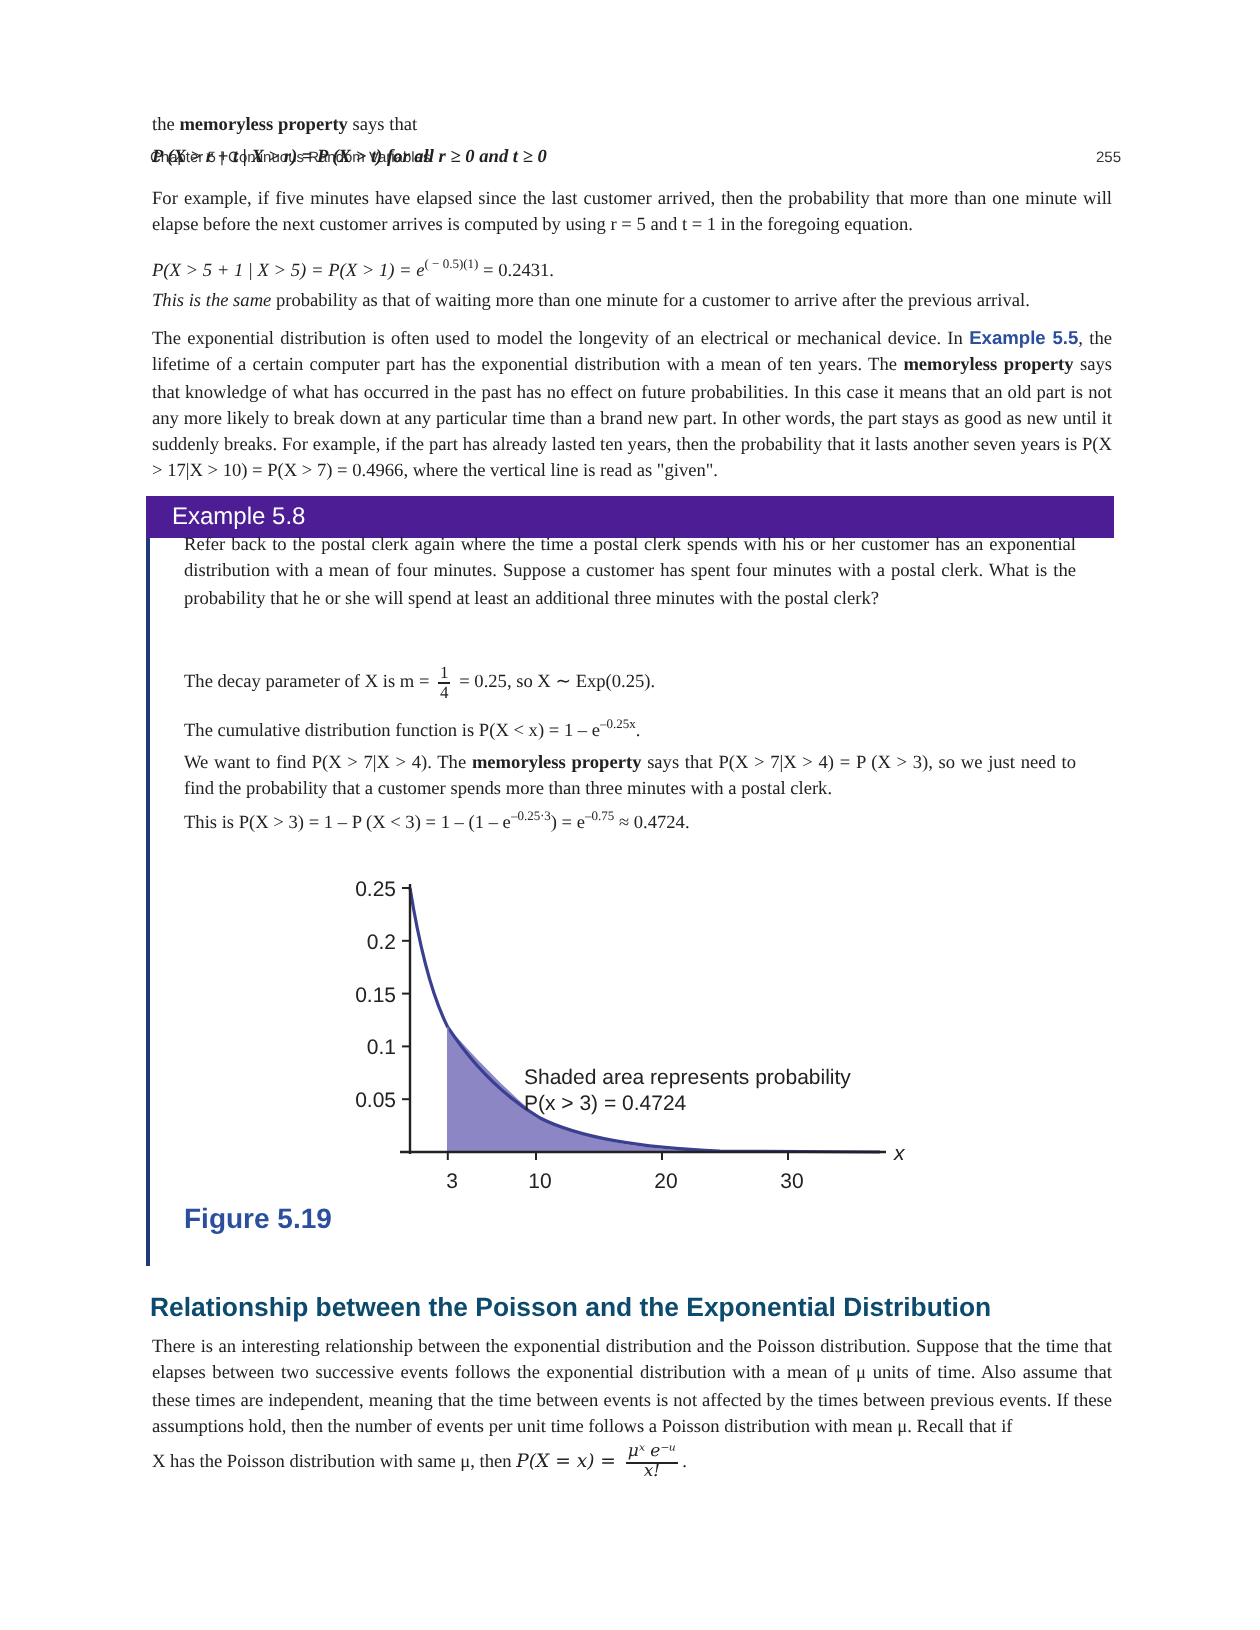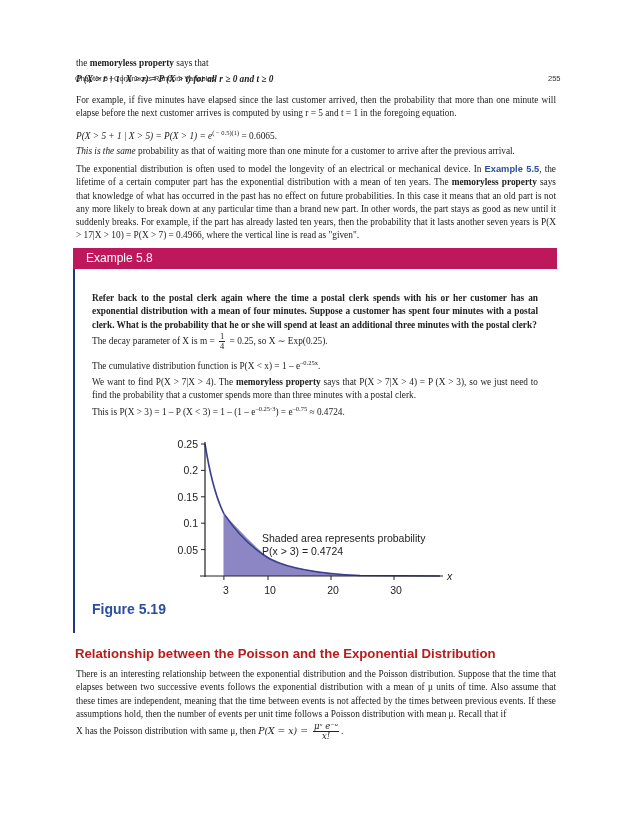--- a/index.html
+++ b/index.html
@@ -7,54 +7,54 @@
          font-family: "Liberation Serif", serif; color: #222; }
   .hdr { position: absolute; top: 46px; font-family: "Liberation Sans", sans-serif; font-size: 7.5px; color: #333; margin-top: 28px; }
   .hdr-left { left: 75px; }
   .hdr-right { left: 548px; }
   .p { position: absolute; left: 76px; width: 480px; font-size: 9.3px; line-height: 13.3px; text-align: justify; }
   .ital { font-style: italic; }
   .b { font-weight: bold; }
   .link { color: #2b4e9e; font-family: "Liberation Sans", sans-serif; font-weight: bold; }
   sup { font-size: 6.5px; vertical-align: 4px; line-height: 0; }
   .ex-box { position: absolute; left: 73px; top: 248px; width: 484px; height: 385px; border-left: 2px solid #23387a; }
-  .ex-title { position: absolute; left: 73px; top: 248px; width: 484px; height: 21px; background: #be185d;
+  .ex-title { position: absolute; left: 73px; top: 248px; width: 484px; height: 21px; background: #4c1d95;
               color: #fff; font-family: "Liberation Sans", sans-serif; font-size: 12px; line-height: 21px; padding-left: 13px; box-sizing: border-box; }
   .ep { position: absolute; left: 92px; width: 446px; font-size: 9.3px; line-height: 13.3px; text-align: justify; }
   .frac { display: inline-block; vertical-align: middle; text-align: center; font-size: 8.5px; line-height: 9px; margin: 0 2px; }
   .frac .num { display: block; border-bottom: 1px solid #222; padding: 0 1px; }
   .frac .den { display: block; }
   .fig-cap { position: absolute; left: 92px; top: 601px; font-family: "Liberation Sans", sans-serif; font-size: 14px; font-weight: bold; color: #2b4e9e; }
-  .h2 { position: absolute; left: 75px; top: 646px; font-family: "Liberation Sans", sans-serif; font-size: 13.2px; font-weight: bold; color: #b91c1c; }
+  .h2 { position: absolute; left: 75px; top: 646px; font-family: "Liberation Sans", sans-serif; font-size: 13.2px; font-weight: bold; color: #0c4a6e; }
   .chart { position: absolute; left: 160px; top: 430px; }
   .chart text { font-family: "Liberation Sans", sans-serif; }
   .pois { font-family: "DejaVu Serif", serif; font-style: italic; }
 </style>
 </head>
 <body>
 
 <div class="hdr hdr-left">Chapter 5 | Continuous Random Variables</div>
 <div class="hdr hdr-right">255</div>
 
 <div class="p" style="top:57px;"><span>the </span><span class="b">memoryless property</span><span> says that</span></div>
 
 <div class="p ital" style="top:73px;font-weight:bold;">P (X &gt; r + t | X &gt; r) = P (X &gt; t) for all r ≥ 0 and t ≥ 0</div>
 
 <div class="p" style="top:94px;font-family:Liberation Serif, serif;">For example, if five minutes have elapsed since the last customer arrived, then the probability that more than one minute will elapse before the next customer arrives is computed by using r = 5 and t = 1 in the foregoing equation.</div>
 
-<div class="p" style="top:130px;"><span class="ital">P(X &gt; 5 + 1 | X &gt; 5) = P(X &gt; 1) = </span><span class="ital">e</span><sup>( − 0.5)(1)</sup><span> = 0.6065.</span></div>
+<div class="p" style="top:130px;"><span class="ital">P(X &gt; 5 + 1 | X &gt; 5) = P(X &gt; 1) = </span><span class="ital">e</span><sup>( − 0.5)(1)</sup><span> = 0.2431.</span></div>
 
 <div class="p" style="top:145px;"><span class="ital">This is the same</span><span> probability as that of waiting more than one minute for a customer to arrive after the previous arrival.</span></div>
 
 <div class="p" style="top:163px;"><span>The exponential distribution is often used to model the longevity of an electrical or mechanical device. In </span><span class="link">Example 5.5</span><span>, the lifetime of a certain computer part has the exponential distribution with a mean of ten years. The </span><span class="b">memoryless property</span><span> says that knowledge of what has occurred in the past has no effect on future probabilities. In this case it means that an old part is not any more likely to break down at any particular time than a brand new part. In other words, the part stays as good as new until it suddenly breaks. For example, if the part has already lasted ten years, then the probability that it lasts another seven years is P(X &gt; 17|X &gt; 10) = P(X &gt; 7) = 0.4966, where the vertical line is read as "given".</span></div>
 
 <div class="ex-box"></div>
 <div class="ex-title">Example 5.8</div>
 
-<div class="ep" style="top:292px;font-weight:bold;">Refer back to the postal clerk again where the time a postal clerk spends with his or her customer has an exponential distribution with a mean of four minutes. Suppose a customer has spent four minutes with a postal clerk. What is the probability that he or she will spend at least an additional three minutes with the postal clerk?</div>
+<div class="ep" style="top:267px;">Refer back to the postal clerk again where the time a postal clerk spends with his or her customer has an exponential distribution with a mean of four minutes. Suppose a customer has spent four minutes with a postal clerk. What is the probability that he or she will spend at least an additional three minutes with the postal clerk?</div>
 
 <div class="ep" style="top:332px;"><span>The decay parameter of X is m = </span><span class="frac"><span class="num">1</span><span class="den">4</span></span><span> = 0.25, so X ∼ Exp(0.25).</span></div>
 
 <div class="ep" style="top:360px;"><span>The cumulative distribution function is P(X &lt; x) = 1 – e</span><sup>–0.25x</sup><span>.</span></div>
 
 <div class="ep" style="top:376px;"><span>We want to find P(X &gt; 7|X &gt; 4). The </span><span class="b">memoryless property</span><span> says that P(X &gt; 7|X &gt; 4) = P (X &gt; 3), so we just need to find the probability that a customer spends more than three minutes with a postal clerk.</span></div>
 
 <div class="ep" style="top:406px;"><span>This is P(X &gt; 3) = 1 – P (X &lt; 3) = 1 – (1 – e</span><sup>–0.25⋅3</sup><span>) = e</span><sup>–0.75</sup><span> ≈ 0.4724.</span></div>
 
 <svg class="chart" width="300" height="175" viewBox="0 0 300 175">

